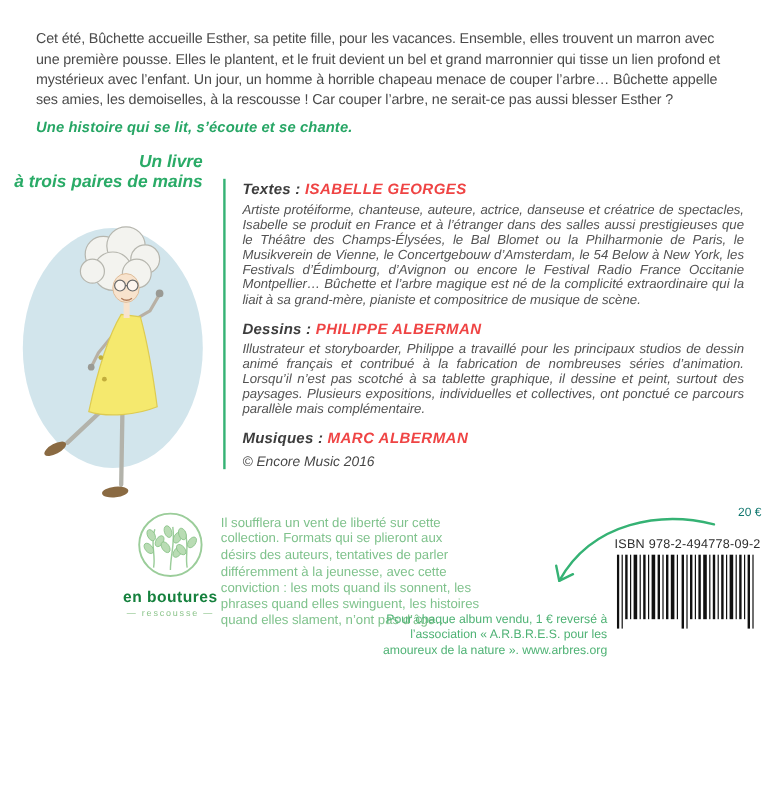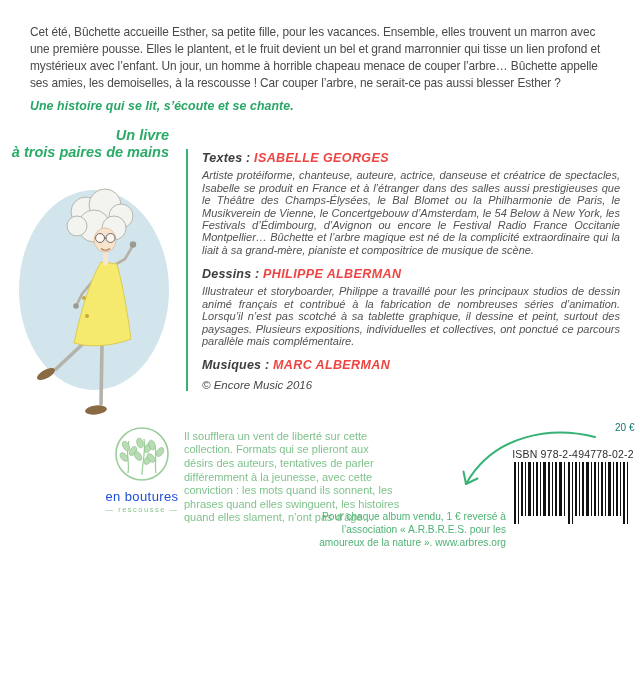--- a/index.html
+++ b/index.html
@@ -34,21 +34,21 @@
   }
   .credit-name{color:#ef4444;letter-spacing:0.4px;}
   .credit-bio{
     margin:0 0 11px 0;font-size:11px;line-height:12.4px;font-style:italic;
     color:#525252;text-align:justify;
   }
   .copyright{margin:7px 0 0 0;font-size:11.5px;font-style:italic;color:#474747;}
   
   .bottom{position:relative;height:150px;margin-top:6px;}
   .logo{position:absolute;left:90px;top:4px;width:104px;text-align:center;}
-  .logo-title{font-size:13px;font-weight:normal;color:#1d4ed8;letter-spacing:0.4px;margin-top:1px;}
+  .logo-title{font-size:13px;font-weight:bold;color:#15803d;letter-spacing:0.4px;margin-top:1px;}
   .logo-sub{font-size:7.5px;color:#8cc48b;letter-spacing:1.5px;margin-top:1px;}
   .collection-text{
     position:absolute;left:184px;top:8px;width:216px;
     font-size:11px;line-height:13.6px;color:#7fc28c;
   }
   .price{position:absolute;left:599px;top:0px;font-size:10px;color:#0f766e;white-space:nowrap;margin-left:16px;}
   .arrow-svg{position:absolute;left:452px;top:4px;}
   .barcode{position:absolute;left:508px;top:26px;width:130px;text-align:center;}
   .isbn-label{font-size:10.5px;color:#2e2e2e;letter-spacing:0.2px;margin-bottom:2px;white-space:nowrap;}
   .association{
@@ -153,21 +153,21 @@
     <div class="collection-text">Il soufflera un vent de liberté sur cette collection. Formats qui se plieront aux désirs des auteurs, tentatives de parler différemment à la jeunesse, avec cette conviction : les mots quand ils sonnent, les phrases quand elles swinguent, les histoires quand elles slament, n’ont pas d’âge…</div>
 
     <div class="price">20 €</div>
 
     <svg class="arrow-svg" width="148" height="80" viewBox="0 0 148 80">
       <path d="M143,11 C100,0 42,8 14,58" stroke="#35b274" stroke-width="2" fill="none" stroke-linecap="round"></path>
       <path d="M14,58 L11.5,45.5 M14,58 L25.5,52.5" stroke="#35b274" stroke-width="2" fill="none" stroke-linecap="round"></path>
     </svg>
 
     <div class="barcode">
-      <div class="isbn-label">ISBN 978-2-494778-02-2</div>
+      <div class="isbn-label">ISBN 978-2-494778-09-2</div>
       <svg width="118" height="62" viewBox="0 0 118 62">
         <g fill="#111">
           <rect x="0" y="0" width="2" height="62"></rect>
             <rect x="4" y="0" width="1" height="62"></rect>
           <rect x="7" y="0" width="2" height="54"></rect>
             <rect x="11" y="0" width="1" height="54"></rect>
           <rect x="14" y="0" width="3" height="54"></rect>
             <rect x="19" y="0" width="1" height="54"></rect>
           <rect x="22" y="0" width="2" height="54"></rect>
             <rect x="26" y="0" width="1" height="54"></rect>

